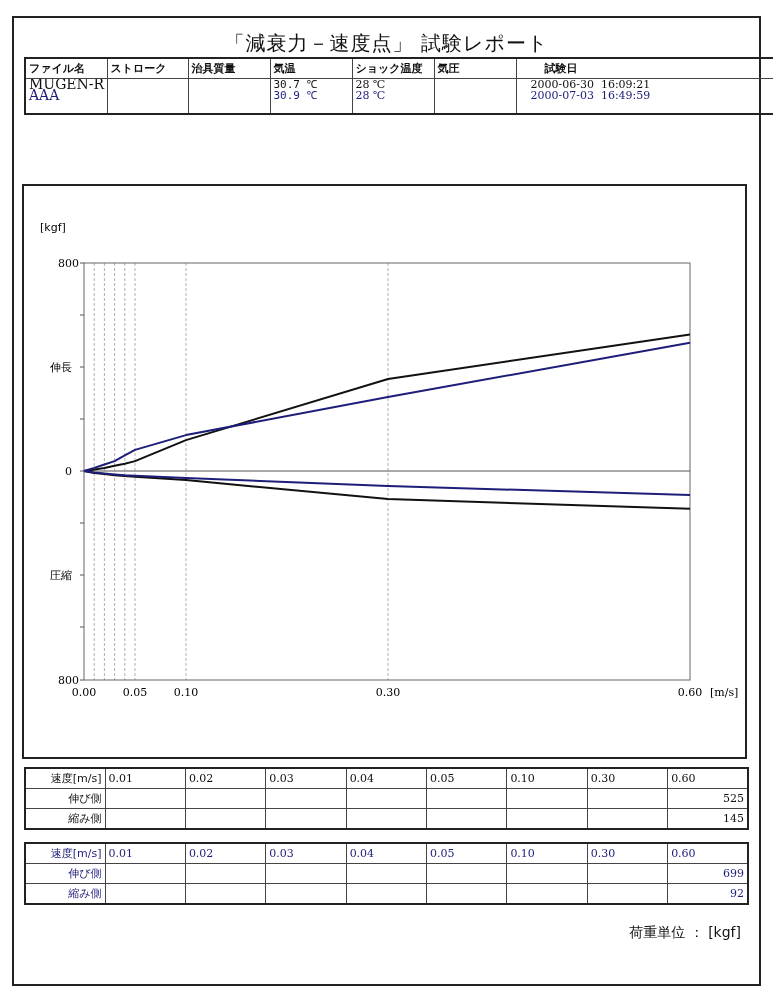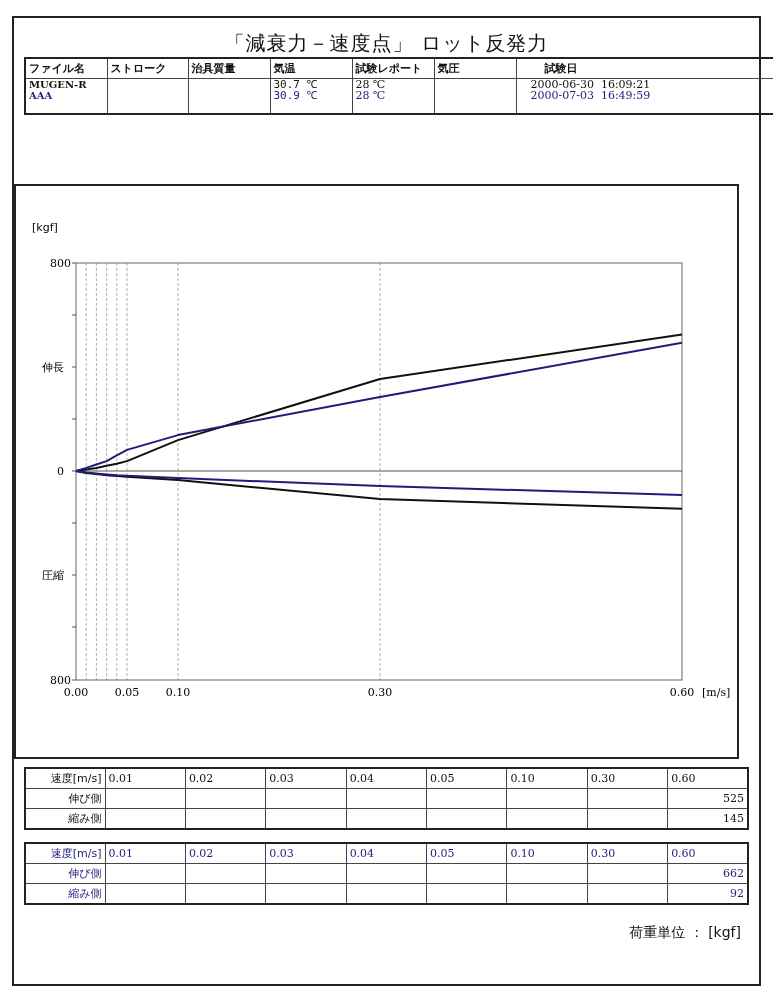--- a/index.html
+++ b/index.html
@@ -12,58 +12,58 @@
   table.grid { position:absolute; border-collapse:collapse; table-layout:fixed;
                border:2px solid #222; }
   table.grid td { border:1px solid #444; padding:0 3px; font-size:11px;
                   white-space:nowrap; overflow:hidden; }
   .hdr td { font-family:"DejaVu Sans", sans-serif; font-weight:bold; font-size:11px; height:19px; }
   .c { text-align:left; }
   .r { text-align:right; }
   .blue { color:#1d1d7a; }
   .info-row td { height:34px; vertical-align:top; padding-top:4px; line-height:11px; font-size:10.5px; }
   .mono { font-family:"DejaVu Sans Mono", monospace; }
-  .chartbox { position:absolute; left:0; top:166px; width:725px; height:575px;
+  .chartbox { position:absolute; left:8px; top:166px; width:725px; height:575px;
               border:2px solid #222; box-sizing:border-box; }
   .chartbox svg { position:absolute; left:0; top:0; }
   .axlab { font-family:"DejaVu Sans", sans-serif; font-size:11px; }
   .tick { font-family:"DejaVu Serif", serif; font-size:11px; }
   .vtable td { height:19px; font-size:11px; }
   .vtable .rowhead { font-family:"DejaVu Sans", sans-serif; font-weight:normal; text-align:right; }
   .unit { position:absolute; right:18px; top:906px; font-size:14px;
           font-family:"DejaVu Sans", sans-serif; }
 </style>
 </head>
 <body>
 
 <div class="page">
-  <div class="title">「減衰力－速度点」 ロット反発力</div>
+  <div class="title">「減衰力－速度点」 試験レポート</div>
 
   <table class="grid" style="left:10px; top:39px; width:755px;">
     <colgroup>
       <col style="width:82px">
         <col style="width:81px">
         <col style="width:82px">
         <col style="width:82px">
         <col style="width:82px">
         <col style="width:82px">
         <col>
     </colgroup>
     <tbody>
         <tr class="hdr">
       <td>ファイル名</td>
       <td>ストローク</td>
       <td class="c">治具質量</td>
       <td class="c">気温</td>
-      <td class="c">試験レポート</td>
+      <td class="c">ショック温度</td>
       <td class="c">気圧</td>
       <td style="padding-left:28px">試験日</td>
     </tr>
     <tr class="info-row">
-      <td style="font-weight:bold; font-size:10px;">
+      <td style="font-weight:normal; font-size:14px;">
         <div>MUGEN-R</div>
         <div class="blue">AAA</div>
       </td>
       <td></td>
       <td></td>
       <td class="c mono">
         <div>30.7 ℃</div>
         <div class="blue">30.9 ℃</div>
       </td>
       <td class="c">
@@ -200,21 +200,21 @@
     </tr>
     <tr>
       <td class="rowhead">伸び側</td>
       <td class="r"></td>
       <td class="r"></td>
       <td class="r"></td>
       <td class="r"></td>
       <td class="r"></td>
       <td class="r"></td>
       <td class="r"></td>
-      <td class="r">662</td>
+      <td class="r">699</td>
     </tr>
     <tr>
       <td class="rowhead">縮み側</td>
       <td class="r"></td>
       <td class="r"></td>
       <td class="r"></td>
       <td class="r"></td>
       <td class="r"></td>
       <td class="r"></td>
       <td class="r"></td>

